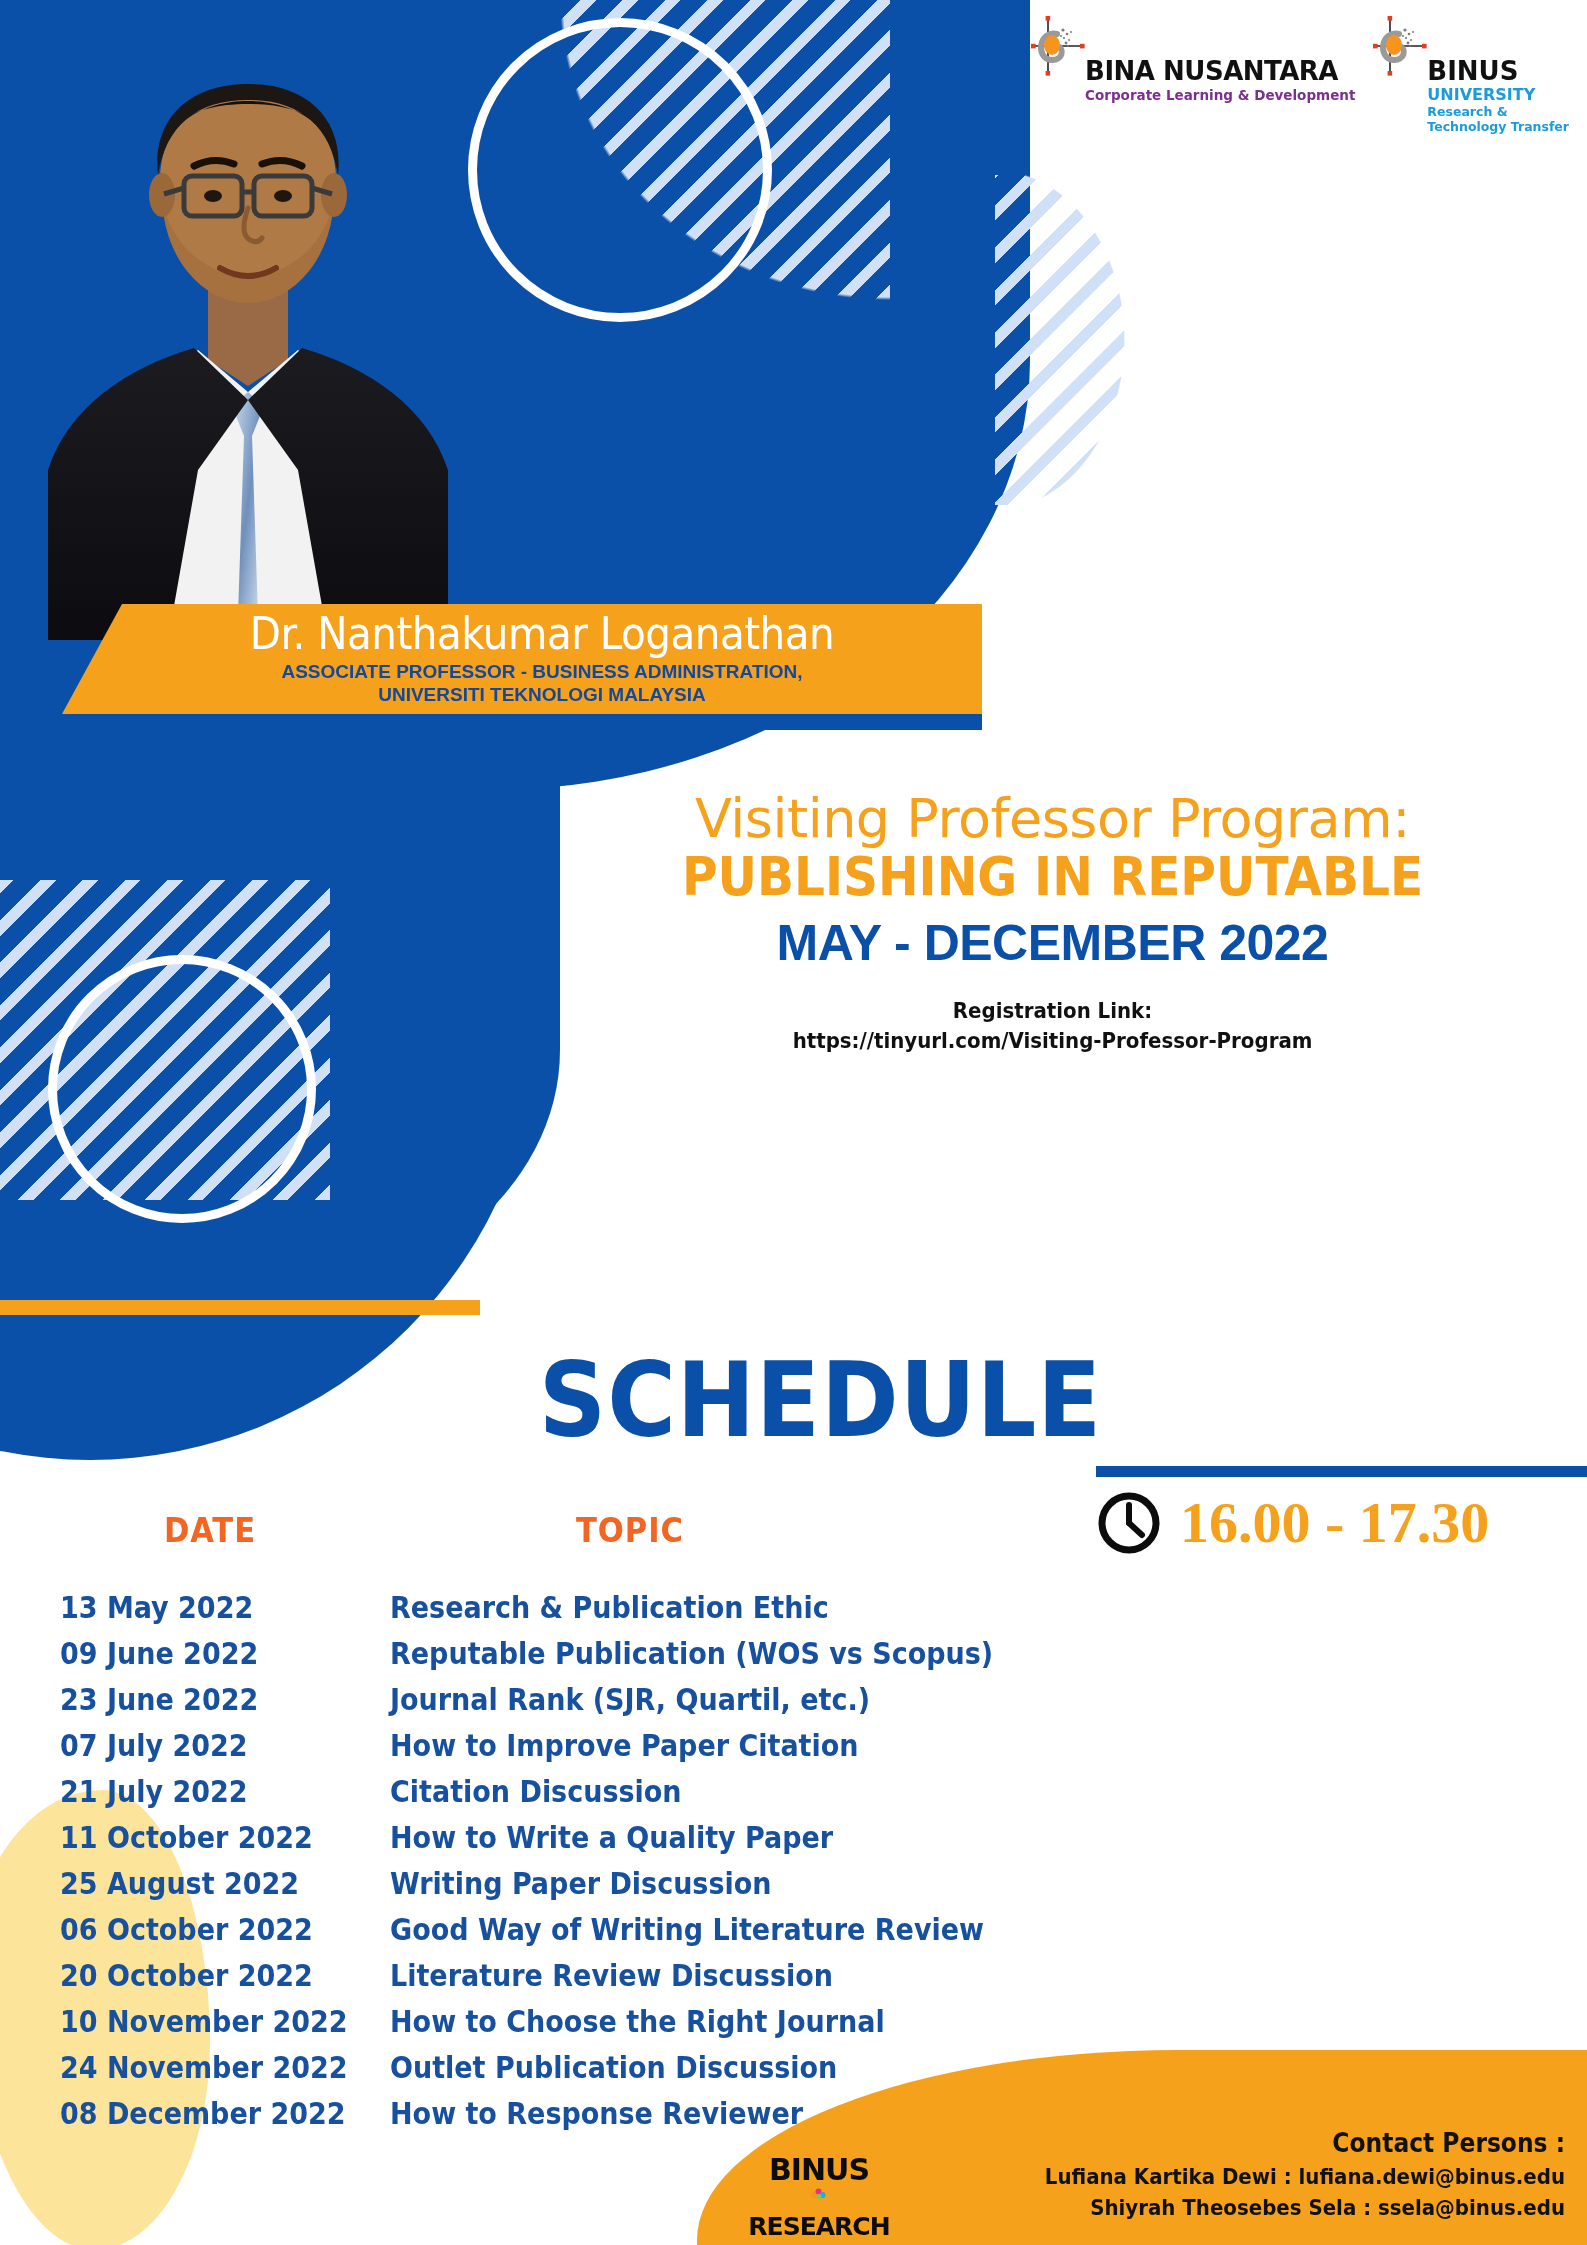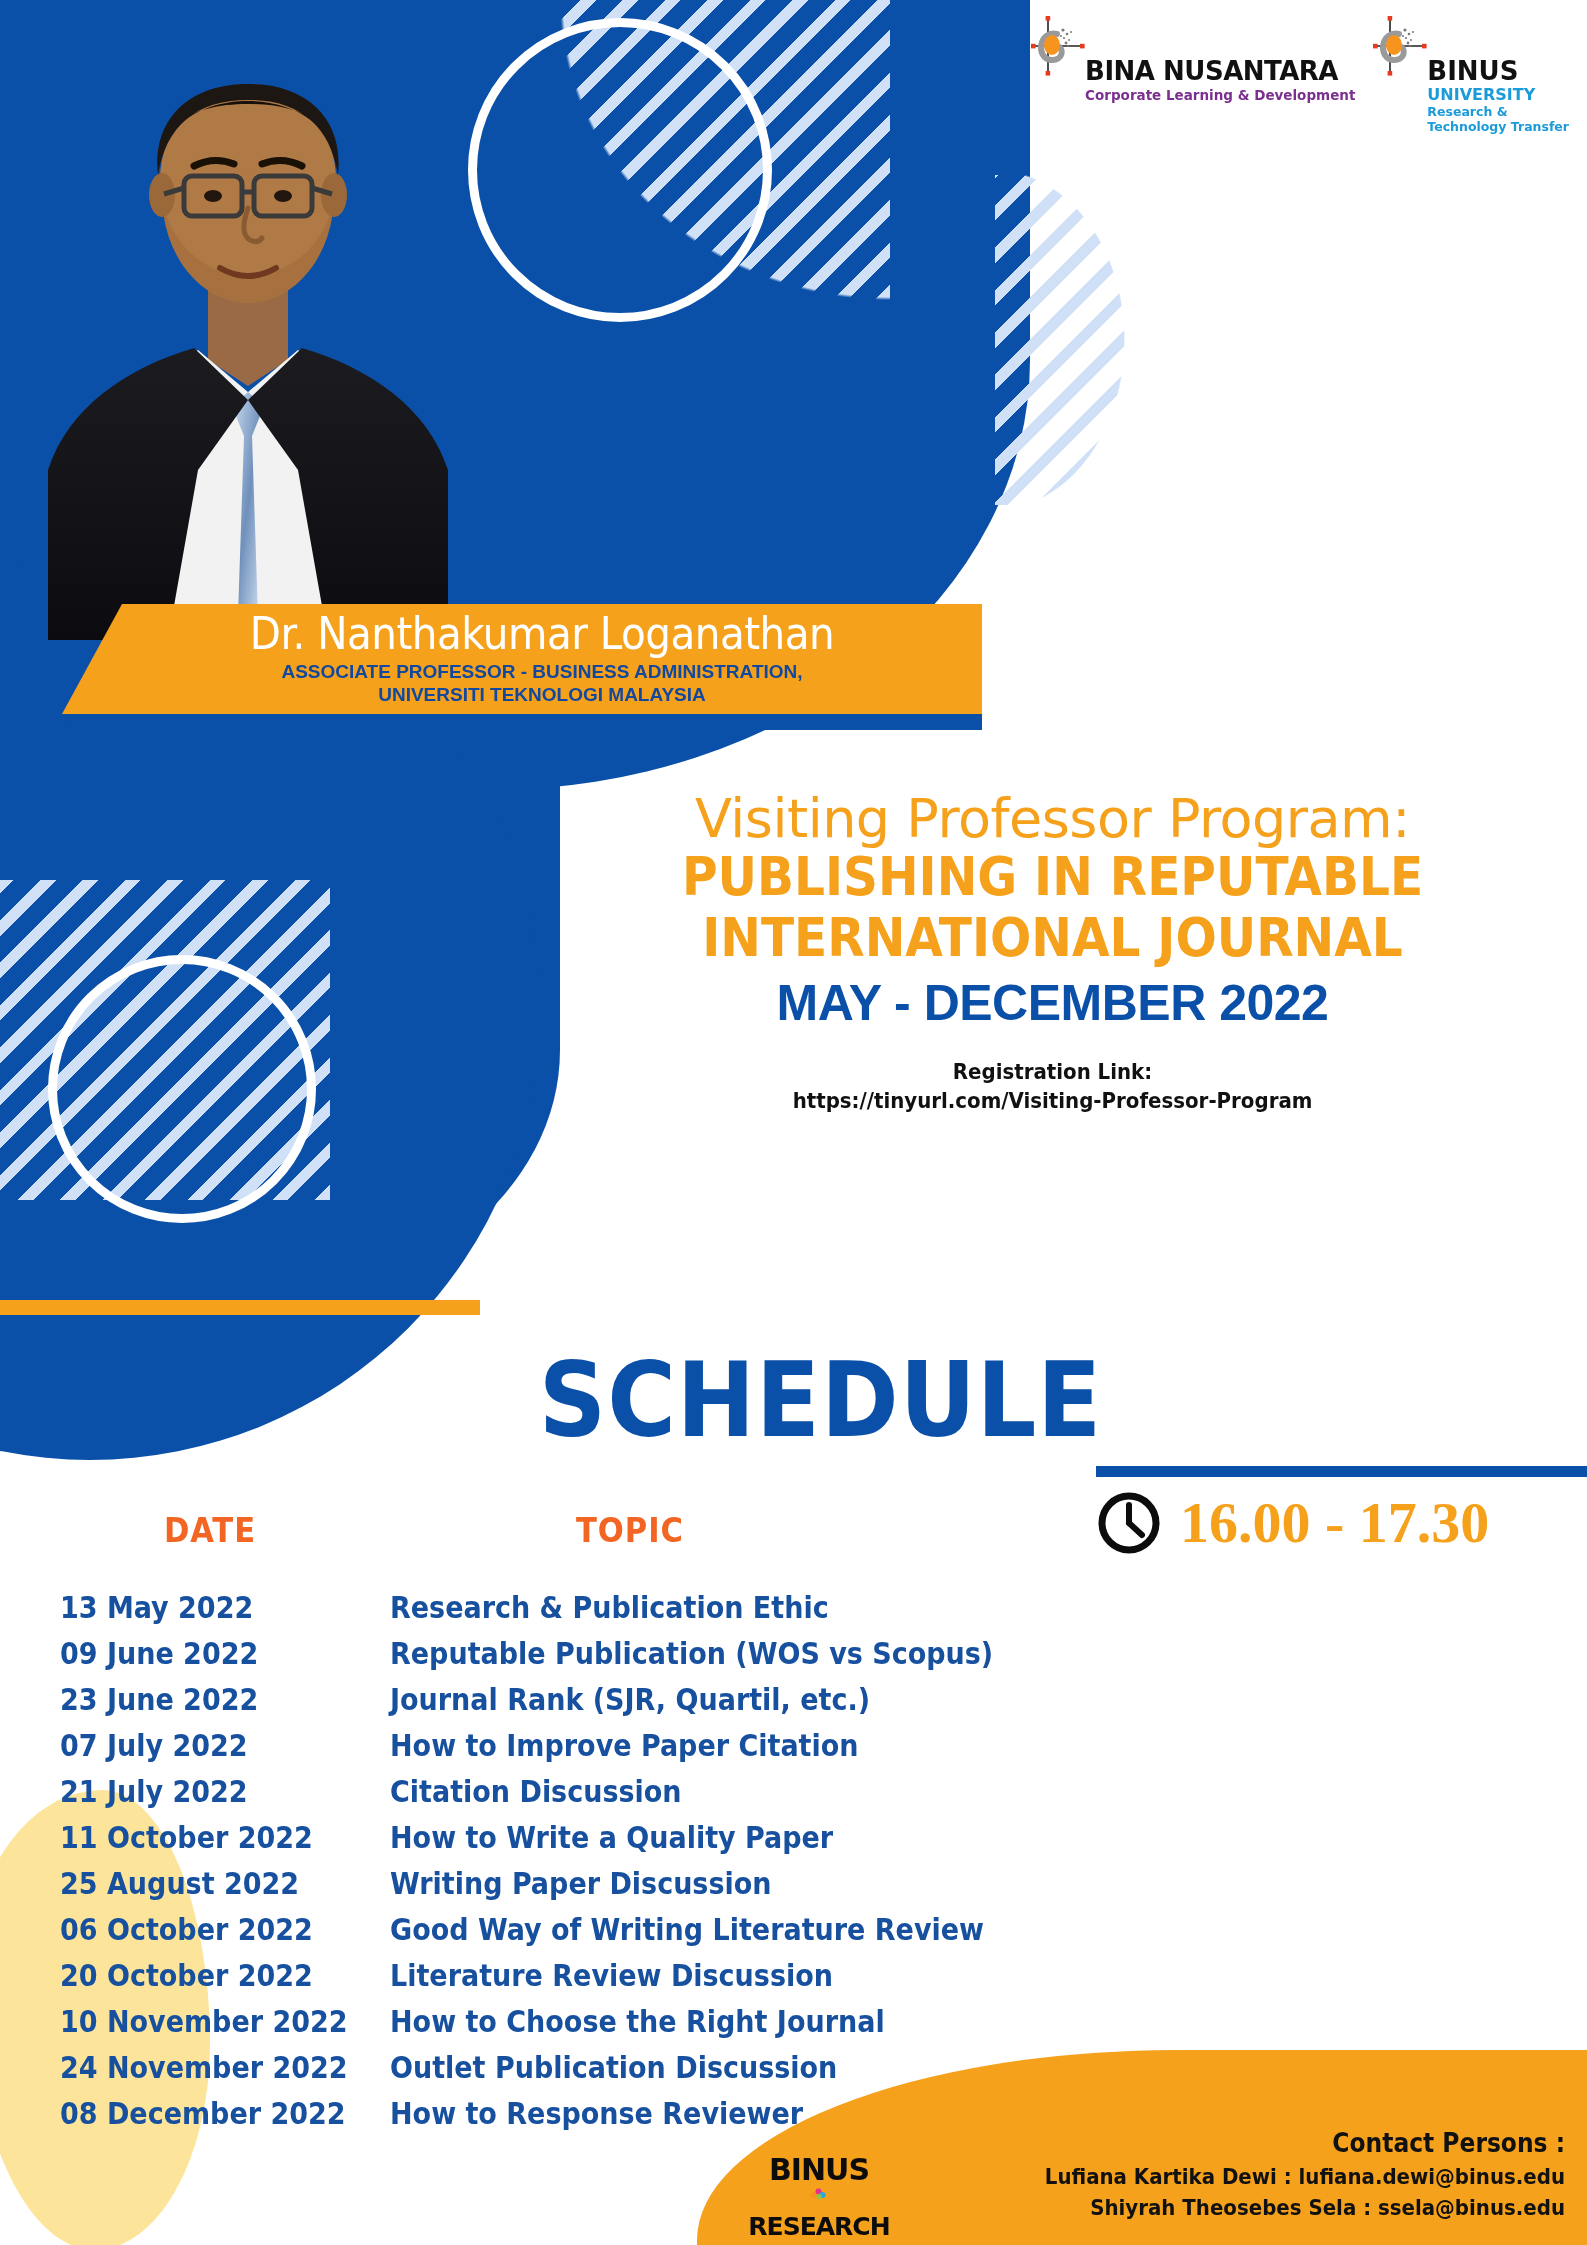--- a/index.html
+++ b/index.html
@@ -247,21 +247,20 @@
     <div class="prof-name">Dr. Nanthakumar Loganathan</div>
     <div class="prof-role">
       <div>ASSOCIATE PROFESSOR - BUSINESS ADMINISTRATION,</div>
       <div>UNIVERSITI TEKNOLOGI MALAYSIA</div>
     </div>
   </div>
 
   <div class="title-area">
     <div class="t-visiting">Visiting Professor Program:</div>
     <div class="t-main">PUBLISHING IN REPUTABLE</div>
-    <div class="t-main">INTERNATIONAL JOURNAL</div>
     <div class="t-date">MAY - DECEMBER 2022</div>
     <div class="reg">
       <div>Registration Link:</div>
       <div>https://tinyurl.com/Visiting-Professor-Program</div>
     </div>
   </div>
 
   <div class="gold-bar"></div>
   <div class="sched-title">SCHEDULE</div>
 

